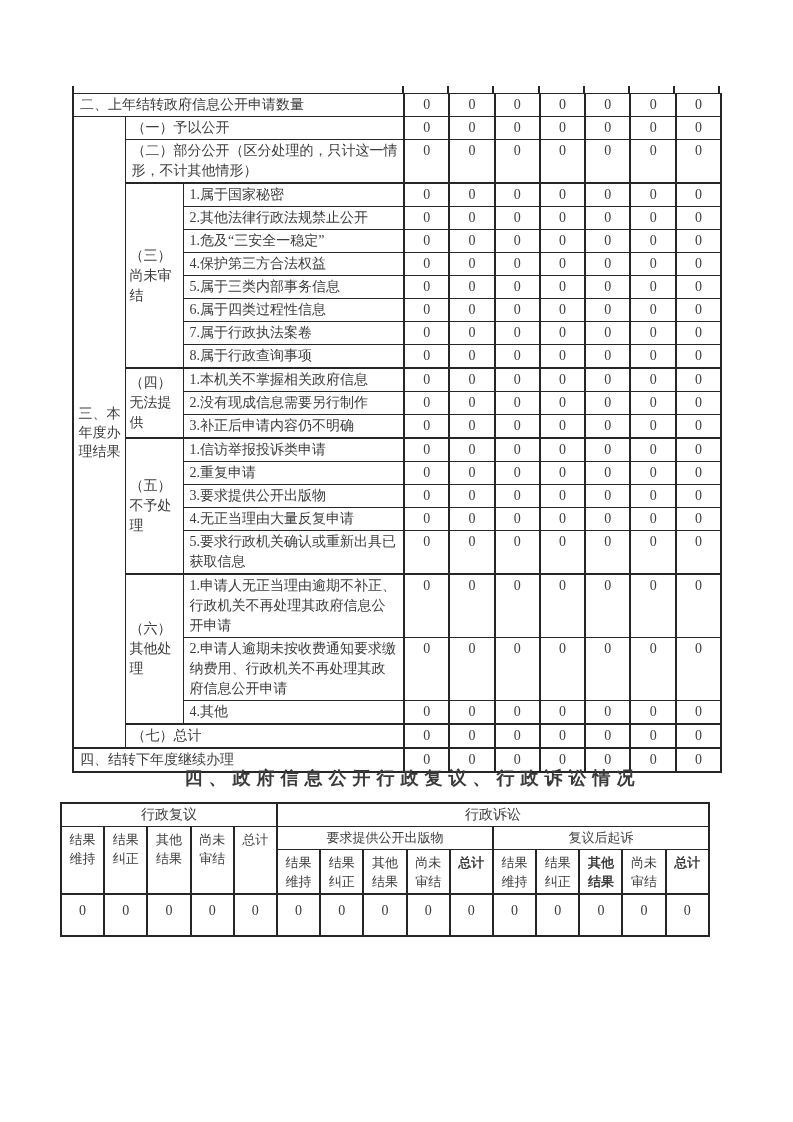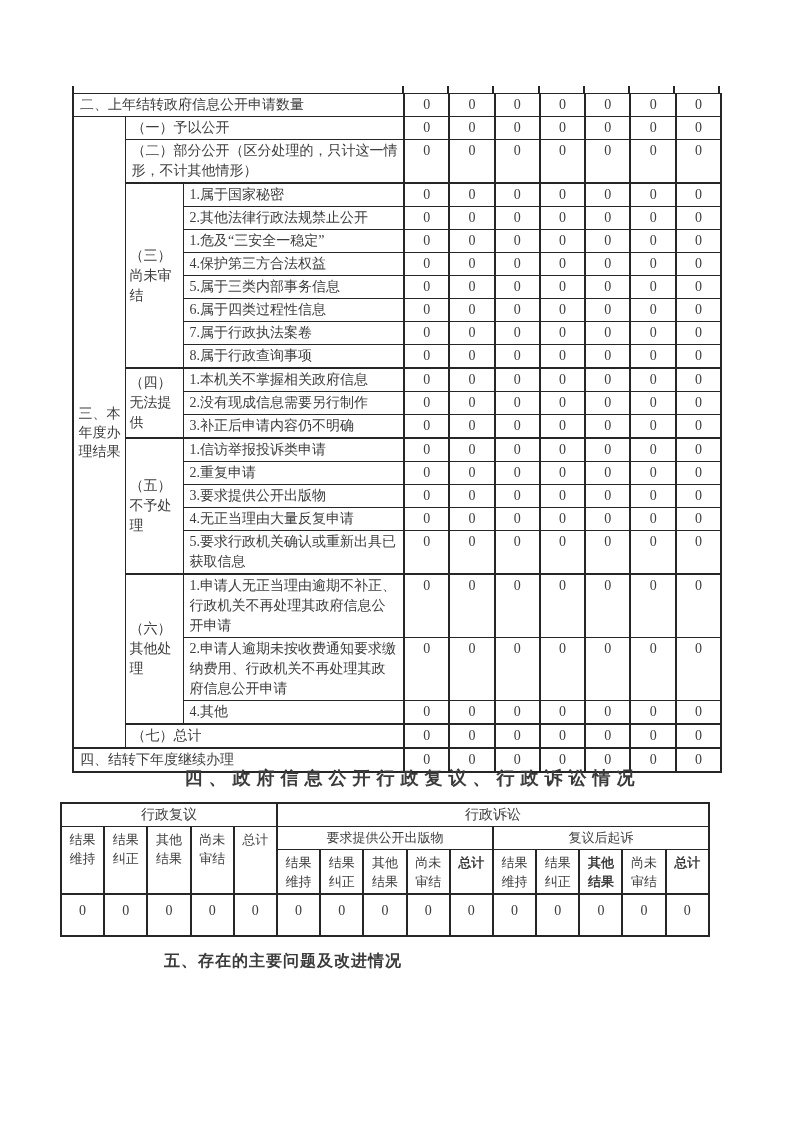--- a/index.html
+++ b/index.html
@@ -375,15 +375,14 @@
           <td class="v">0</td>
           <td class="v">0</td>
           <td class="v">0</td>
           <td class="v">0</td>
           <td class="v">0</td>
           <td class="v">0</td>
         </tr>
   </tbody>
     </table>
 
-  <div class="h5title">五、存在的主要问题及改进情况</div>
 
 </div>
 
 </body></html>

